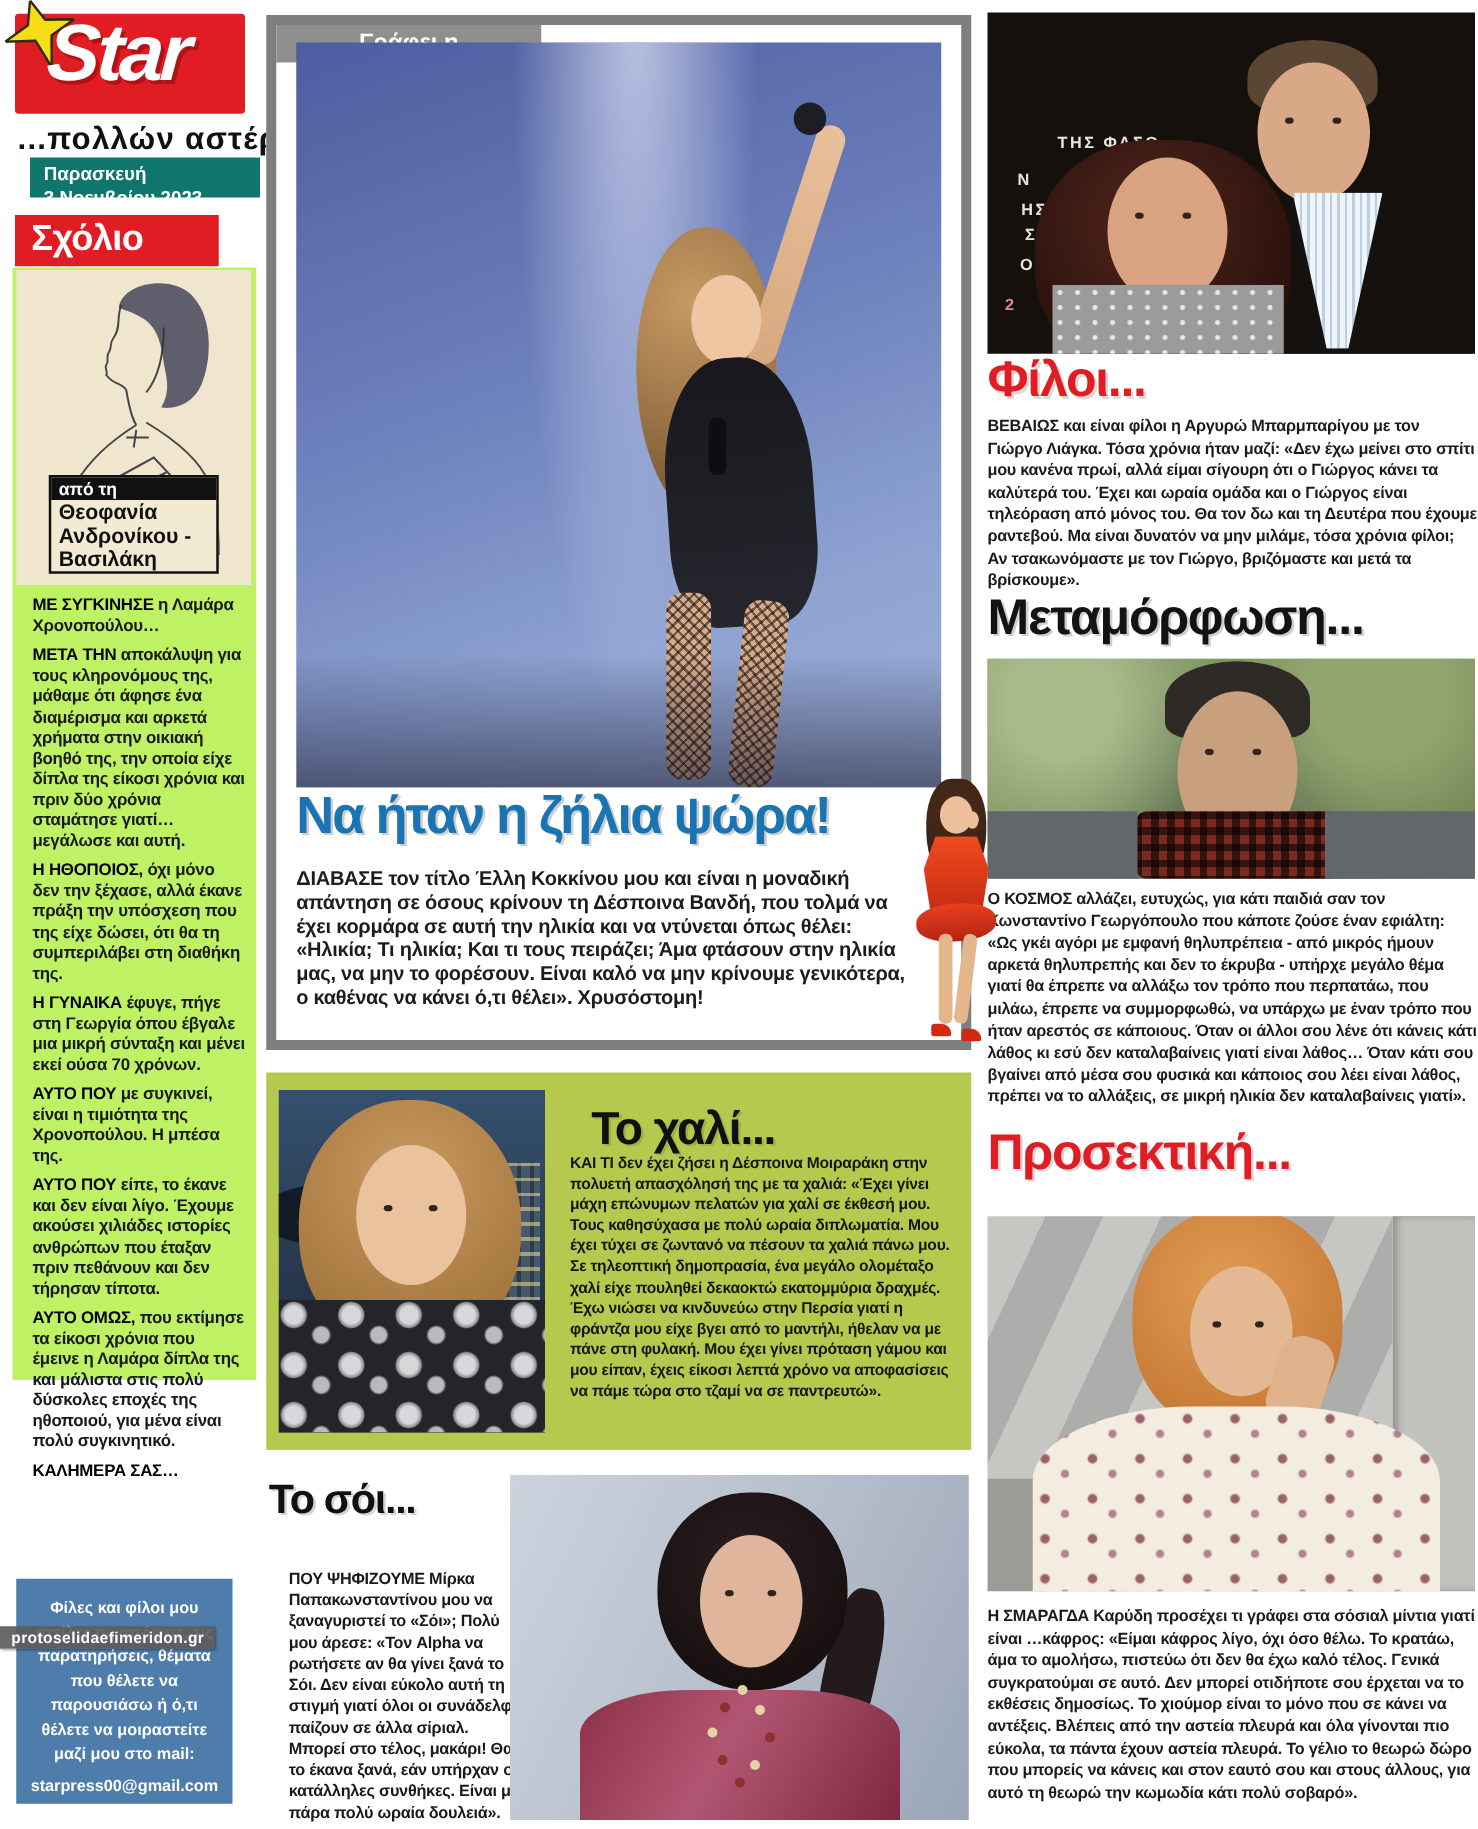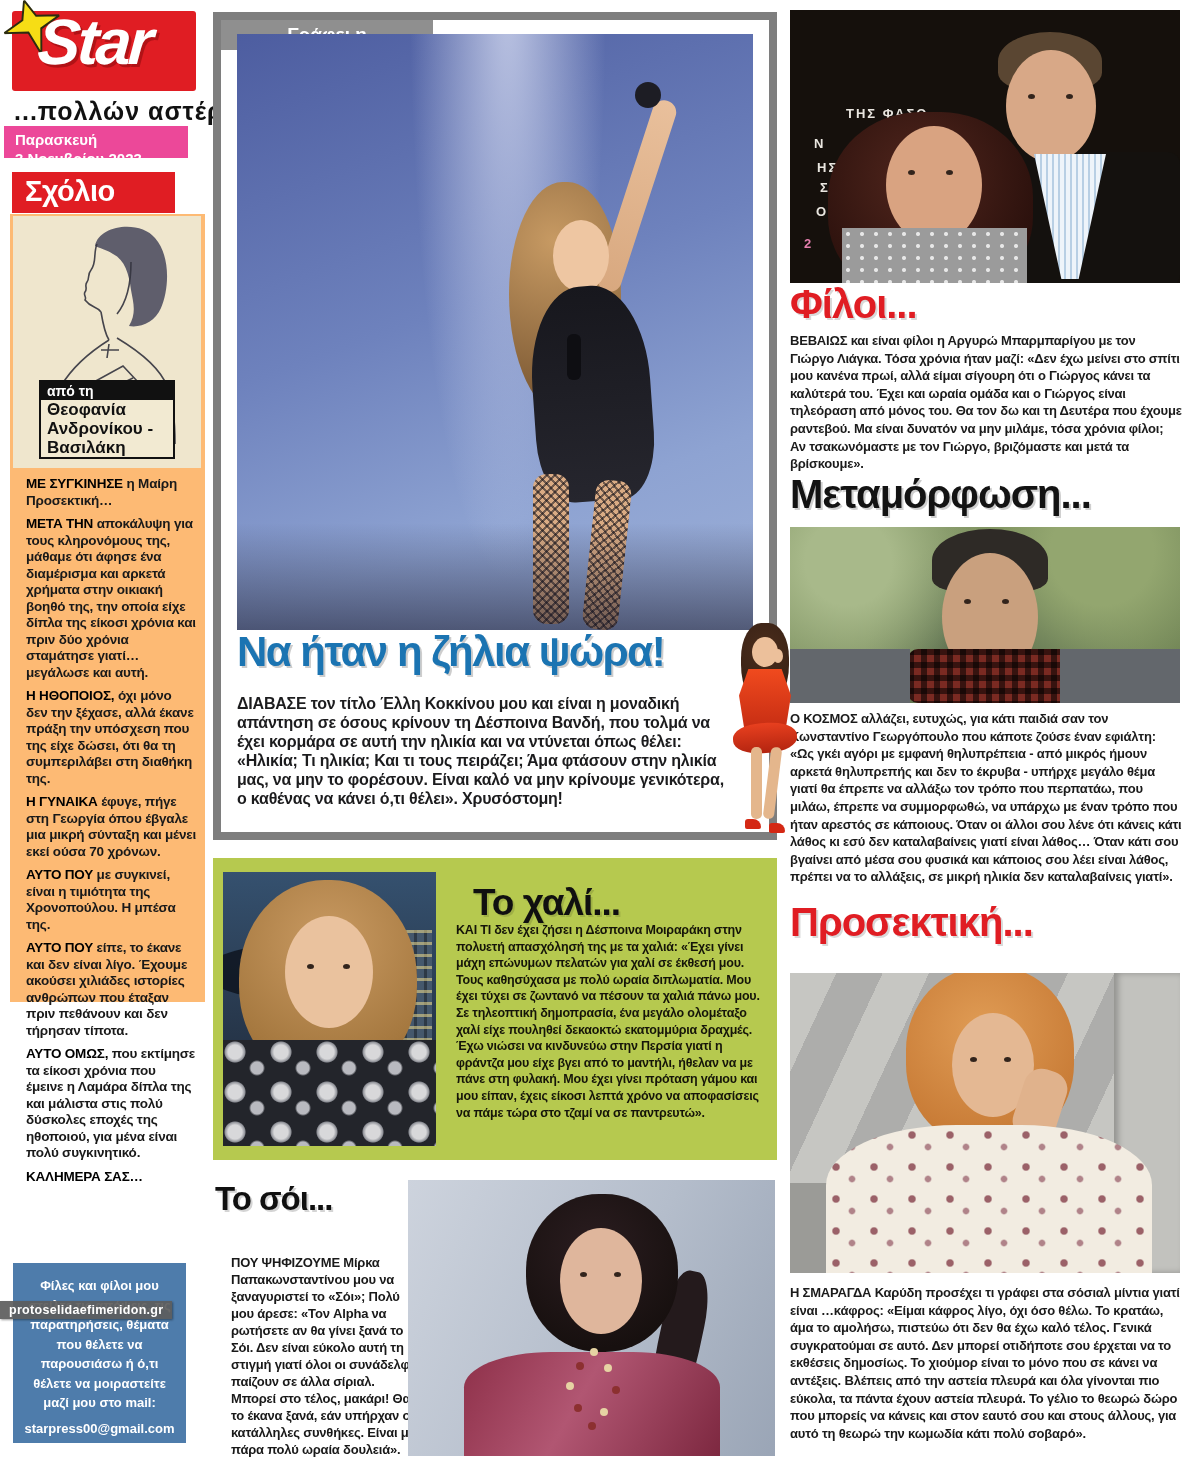--- a/index.html
+++ b/index.html
@@ -6,27 +6,27 @@
   .page{position:relative;width:1182px;height:1463px;background:#ffffff;overflow:hidden;
         font-family:"Liberation Sans",sans-serif;color:#1a1a1a;}
   .abs{position:absolute;}
 
   
   .logo-box{left:12px;top:11px;width:184px;height:80px;background:#e01d23;border-radius:3px;}
   .logo-text{position:absolute;left:26px;top:-6px;font-size:64px;font-weight:700;font-style:italic;
              color:#fff;letter-spacing:-3px;text-shadow:3px 3px 0 rgba(90,0,0,.35);transform:skewX(-4deg);}
   .logo-star{position:absolute;left:-8px;top:-12px;width:58px;height:58px;transform:rotate(-18deg);}
   .tagline{left:14px;top:97px;font-size:25px;font-weight:700;letter-spacing:1px;color:#111;}
-  .datebox{left:4px;top:126px;width:184px;height:32px;background:#ec4899;color:#fff;
+  .datebox{left:24px;top:126px;width:184px;height:32px;background:#0f766e;color:#fff;
            font-size:15px;font-weight:700;line-height:1.25;padding:5px 0 0 11px;box-sizing:border-box;}
 
   
   .section-bar{left:12px;top:172px;width:163px;height:41px;background:#e01d23;color:#fff;
                font-size:29px;font-weight:700;padding:3px 0 0 13px;box-sizing:border-box;letter-spacing:-0.5px;}
-  .cream{left:10px;top:214px;width:195px;height:788px;background:#fdba74;}
+  .cream{left:10px;top:214px;width:195px;height:890px;background:#bef264;}
   .sketch{position:absolute;left:3px;top:2px;width:188px;height:252px;background:#efe6cd;overflow:hidden;}
   .author-box{position:absolute;left:26px;top:164px;width:132px;border:2px solid #111;background:#f2ead2;}
   .author-intro{display:block;background:#111;color:#fff;font-size:14px;font-weight:700;padding:1px 6px;}
   .author-name{display:block;color:#111;font-size:17px;font-weight:700;line-height:1.12;padding:0 6px;}
   .side-text{position:absolute;left:16px;top:262px;width:170px;}
   .side-text p{margin:0 0 7px 0;font-size:13.5px;line-height:16.5px;font-weight:700;
                letter-spacing:-0.2px;color:#191919;}
   .side-text b{font-weight:700;color:#000;}
 
   .mailbox{left:13px;top:1263px;width:173px;height:180px;background:#4e7cab;color:#fff;
@@ -204,21 +204,21 @@
         </g>
       </svg>
       <div class="author-box">
         <span class="author-intro">από τη</span>
         <span class="author-name">Θεοφανία</span>
         <span class="author-name">Ανδρονίκου -</span>
         <span class="author-name">Βασιλάκη</span>
       </div>
     </div>
     <div class="side-text">
-      <p><b>ΜΕ ΣΥΓΚΙΝΗΣΕ</b><span> η Μαίρη Προσεκτική…</span></p>
+      <p><b>ΜΕ ΣΥΓΚΙΝΗΣΕ</b><span> η Λαμάρα Χρονοπούλου…</span></p>
       <p><b>ΜΕΤΑ ΤΗΝ</b><span> αποκάλυψη για τους κληρονόμους της, μάθαμε ότι άφησε ένα διαμέρισμα και αρκετά χρήματα στην οικιακή βοηθό της, την οποία είχε δίπλα της είκοσι χρόνια και πριν δύο χρόνια σταμάτησε γιατί… μεγάλωσε και αυτή.</span></p>
       <p><b>Η ΗΘΟΠΟΙΟΣ,</b><span> όχι μόνο δεν την ξέχασε, αλλά έκανε πράξη την υπόσχεση που της είχε δώσει, ότι θα τη συμπεριλάβει στη διαθήκη της.</span></p>
       <p><b>Η ΓΥΝΑΙΚΑ</b><span> έφυγε, πήγε στη Γεωργία όπου έβγαλε μια μικρή σύνταξη και μένει εκεί ούσα 70 χρόνων.</span></p>
       <p><b>ΑΥΤΟ ΠΟΥ</b><span> με συγκινεί, είναι η τιμιότητα της Χρονοπούλου. Η μπέσα της.</span></p>
       <p><b>ΑΥΤΟ ΠΟΥ</b><span> είπε, το έκανε και δεν είναι λίγο. Έχουμε ακούσει χιλιάδες ιστορίες ανθρώπων που έταξαν πριν πεθάνουν και δεν τήρησαν τίποτα.</span></p>
       <p><b>ΑΥΤΟ ΟΜΩΣ,</b><span> που εκτίμησε τα είκοσι χρόνια που έμεινε η Λαμάρα δίπλα της και μάλιστα στις πολύ δύσκολες εποχές της ηθοποιού, για μένα είναι πολύ συγκινητικό.</span></p>
       <p><b>ΚΑΛΗΜΕΡΑ ΣΑΣ…</b><span></span></p>
     </div>
   </div>
 

